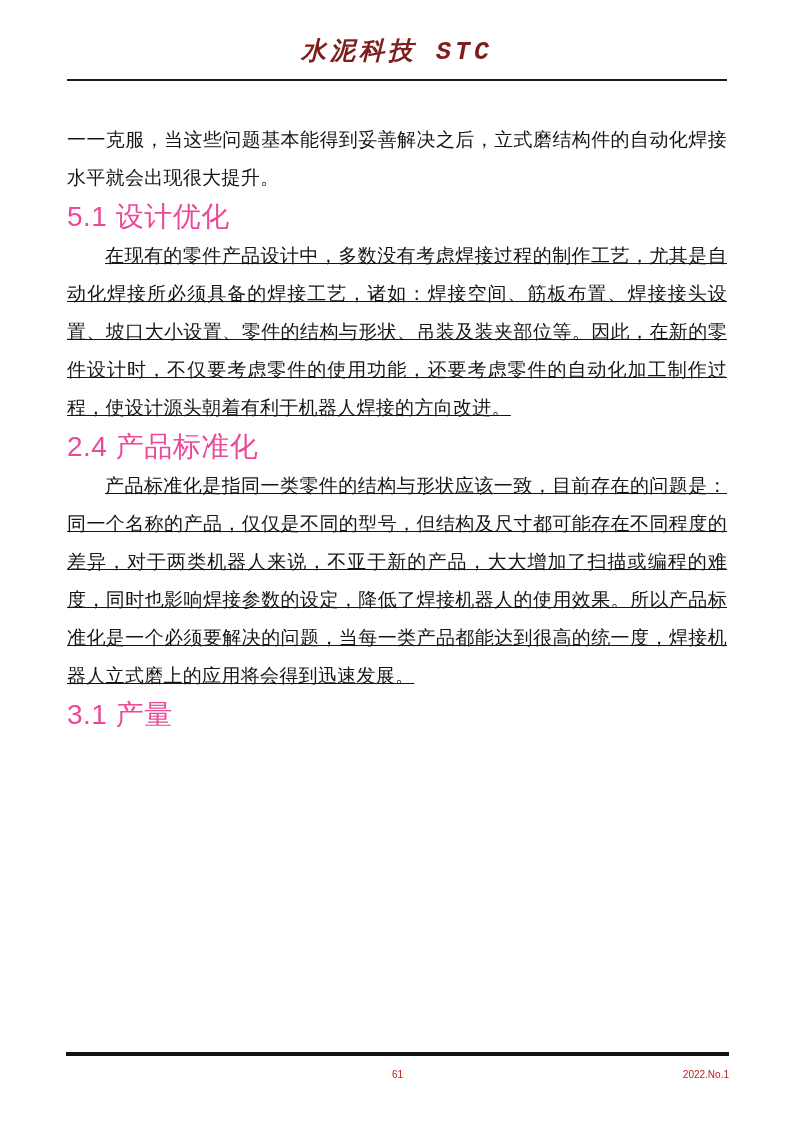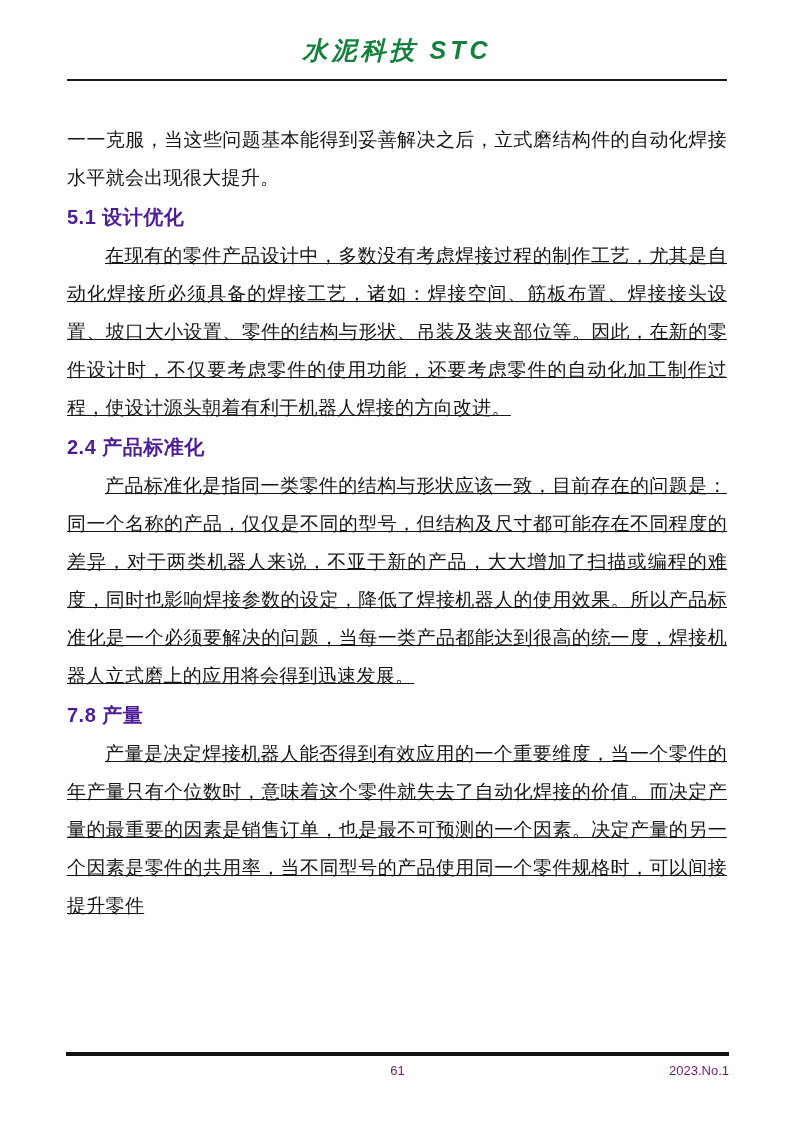--- a/index.html
+++ b/index.html
@@ -15,69 +15,69 @@
     color: #151515;
   }
   .content-col {
     position: absolute;
     left: 67px;
     right: 66px;
     top: 34px;
   }
   .journal-title {
     text-align: center;
-    font-family: Liberation Sans, sans-serif;
+    font-family: Liberation Mono, monospace;
     font-style: italic;
     font-weight: bold;
     font-size: 25px;
     letter-spacing: 4px;
-    color: #15803d;
+    color: #7f1d1d;
     margin-bottom: 12px;
   }
   .header-rule {
     border: none;
     border-top: 2px solid #1a1a1a;
     height: 0;
     margin-bottom: 3px;
   }
   .body-text {
     font-size: 19px;
     line-height: 38px;
     text-align: justify;
     letter-spacing: 0.3px;
     margin-top: 40px;
   }
   p.para { margin: 0; }
   p.para-indent { text-indent: 2em; text-decoration: underline; }
   h2.section-heading {
     font-family: "Liberation Sans", sans-serif;
-    font-size: 20px;
-    font-weight: bold;
+    font-size: 28px;
+    font-weight: normal;
     line-height: 40px;
-    color: #4c1d95;
+    color: #ec4899;
     letter-spacing: 0.5px;
   }
   .page-footer {
     position: absolute;
     left: 66px;
     right: 64px;
     top: 1052px;
   }
   .footer-rule {
     border: none;
     border-top: 4px solid #111111;
     height: 0;
   }
   .footer-row {
     position: relative;
     height: 22px;
     font-family: "Liberation Sans", sans-serif;
-    font-size: 13px;
-    color: #701a75;
-    margin-top: 7px;
+    font-size: 10px;
+    color: #b91c1c;
+    margin-top: 13px;
   }
   .footer-page-number {
     position: absolute;
     left: 50%;
     transform: translateX(-50%);
   }
   .footer-issue {
     position: absolute;
     right: 0;
   }
@@ -97,27 +97,26 @@
 
       <p class="para">一一克服，当这些问题基本能得到妥善解决之后，立式磨结构件的自动化焊接水平就会出现很大提升。</p>
 
       <h2 class="section-heading">5.1 设计优化</h2>
       <p class="para para-indent">在现有的零件产品设计中，多数没有考虑焊接过程的制作工艺，尤其是自动化焊接所必须具备的焊接工艺，诸如：焊接空间、筋板布置、焊接接头设置、坡口大小设置、零件的结构与形状、吊装及装夹部位等。因此，在新的零件设计时，不仅要考虑零件的使用功能，还要考虑零件的自动化加工制作过程，使设计源头朝着有利于机器人焊接的方向改进。</p>
 
       <h2 class="section-heading">2.4 产品标准化</h2>
       <p class="para para-indent">产品标准化是指同一类零件的结构与形状应该一致，目前存在的问题是：同一个名称的产品，仅仅是不同的型号，但结构及尺寸都可能存在不同程度的差异，对于两类机器人来说，不亚于新的产品，大大增加了扫描或编程的难度，同时也影响焊接参数的设定，降低了焊接机器人的使用效果。所以产品标准化是一个必须要解决的问题，当每一类产品都能达到很高的统一度，焊接机器人立式磨上的应用将会得到迅速发展。</p>
 
 
-      <h2 class="section-heading">7.8 产量</h2>
-      <p class="para para-indent">产量是决定焊接机器人能否得到有效应用的一个重要维度，当一个零件的年产量只有个位数时，意味着这个零件就失去了自动化焊接的价值。而决定产量的最重要的因素是销售订单，也是最不可预测的一个因素。决定产量的另一个因素是零件的共用率，当不同型号的产品使用同一个零件规格时，可以间接提升零件</p>
+      <h2 class="section-heading">3.1 产量</h2>
 
     </div>
   </div>
 
   <div class="page-footer">
     <hr class="footer-rule">
     <div class="footer-row">
       <span class="footer-page-number">61</span>
-      <span class="footer-issue">2023.No.1</span>
+      <span class="footer-issue">2022.No.1</span>
     </div>
   </div>
 
 </div>
 
 </body></html>

